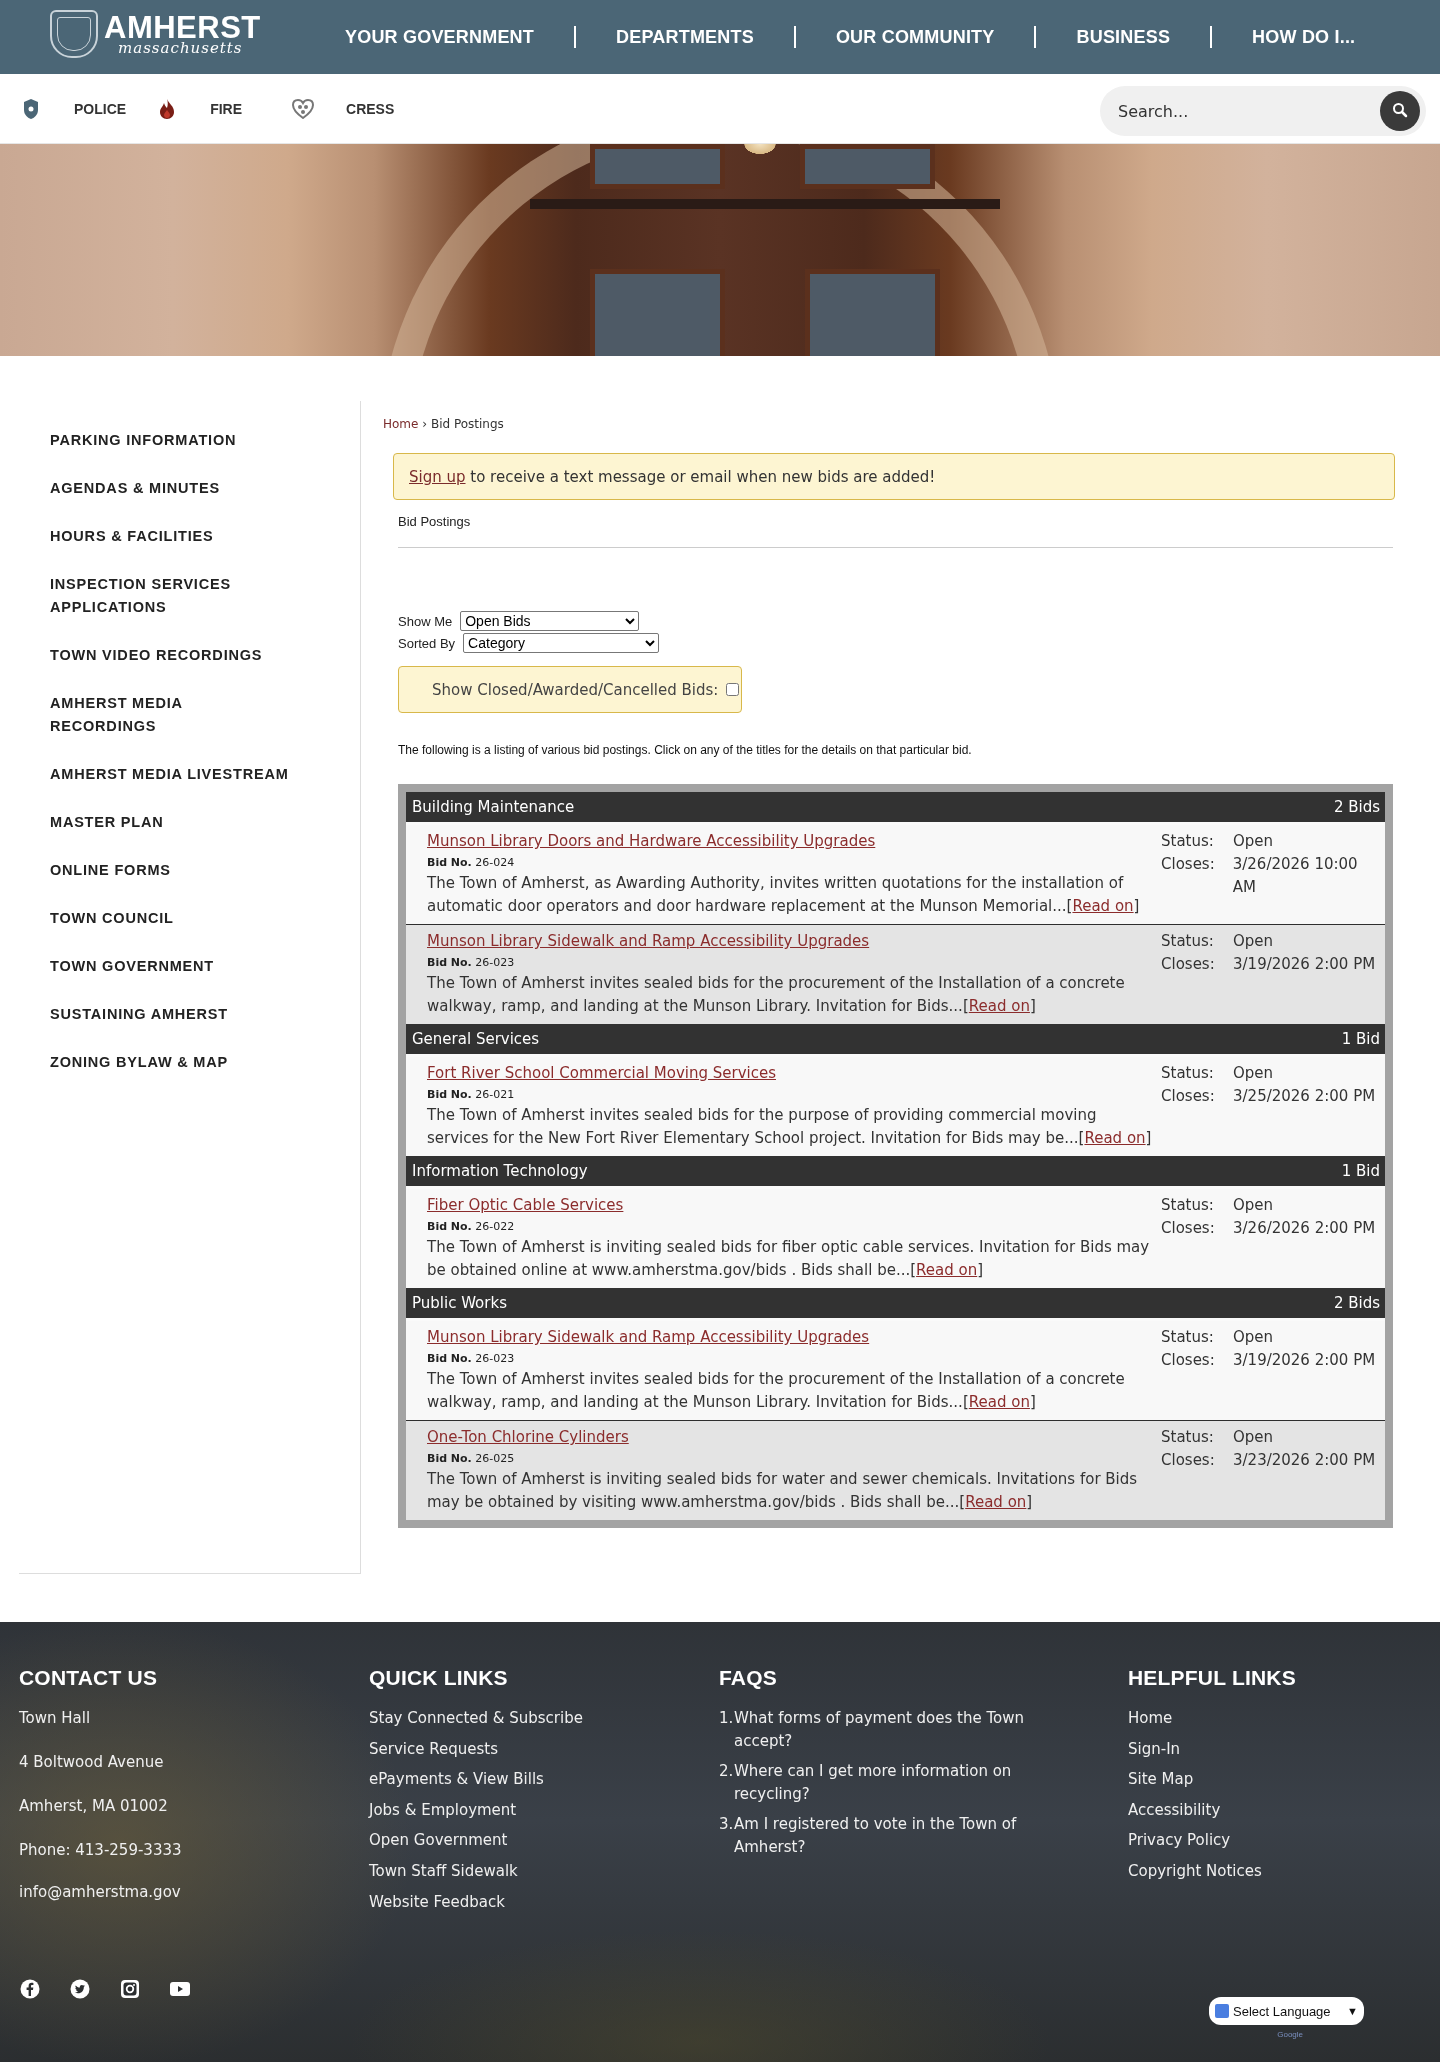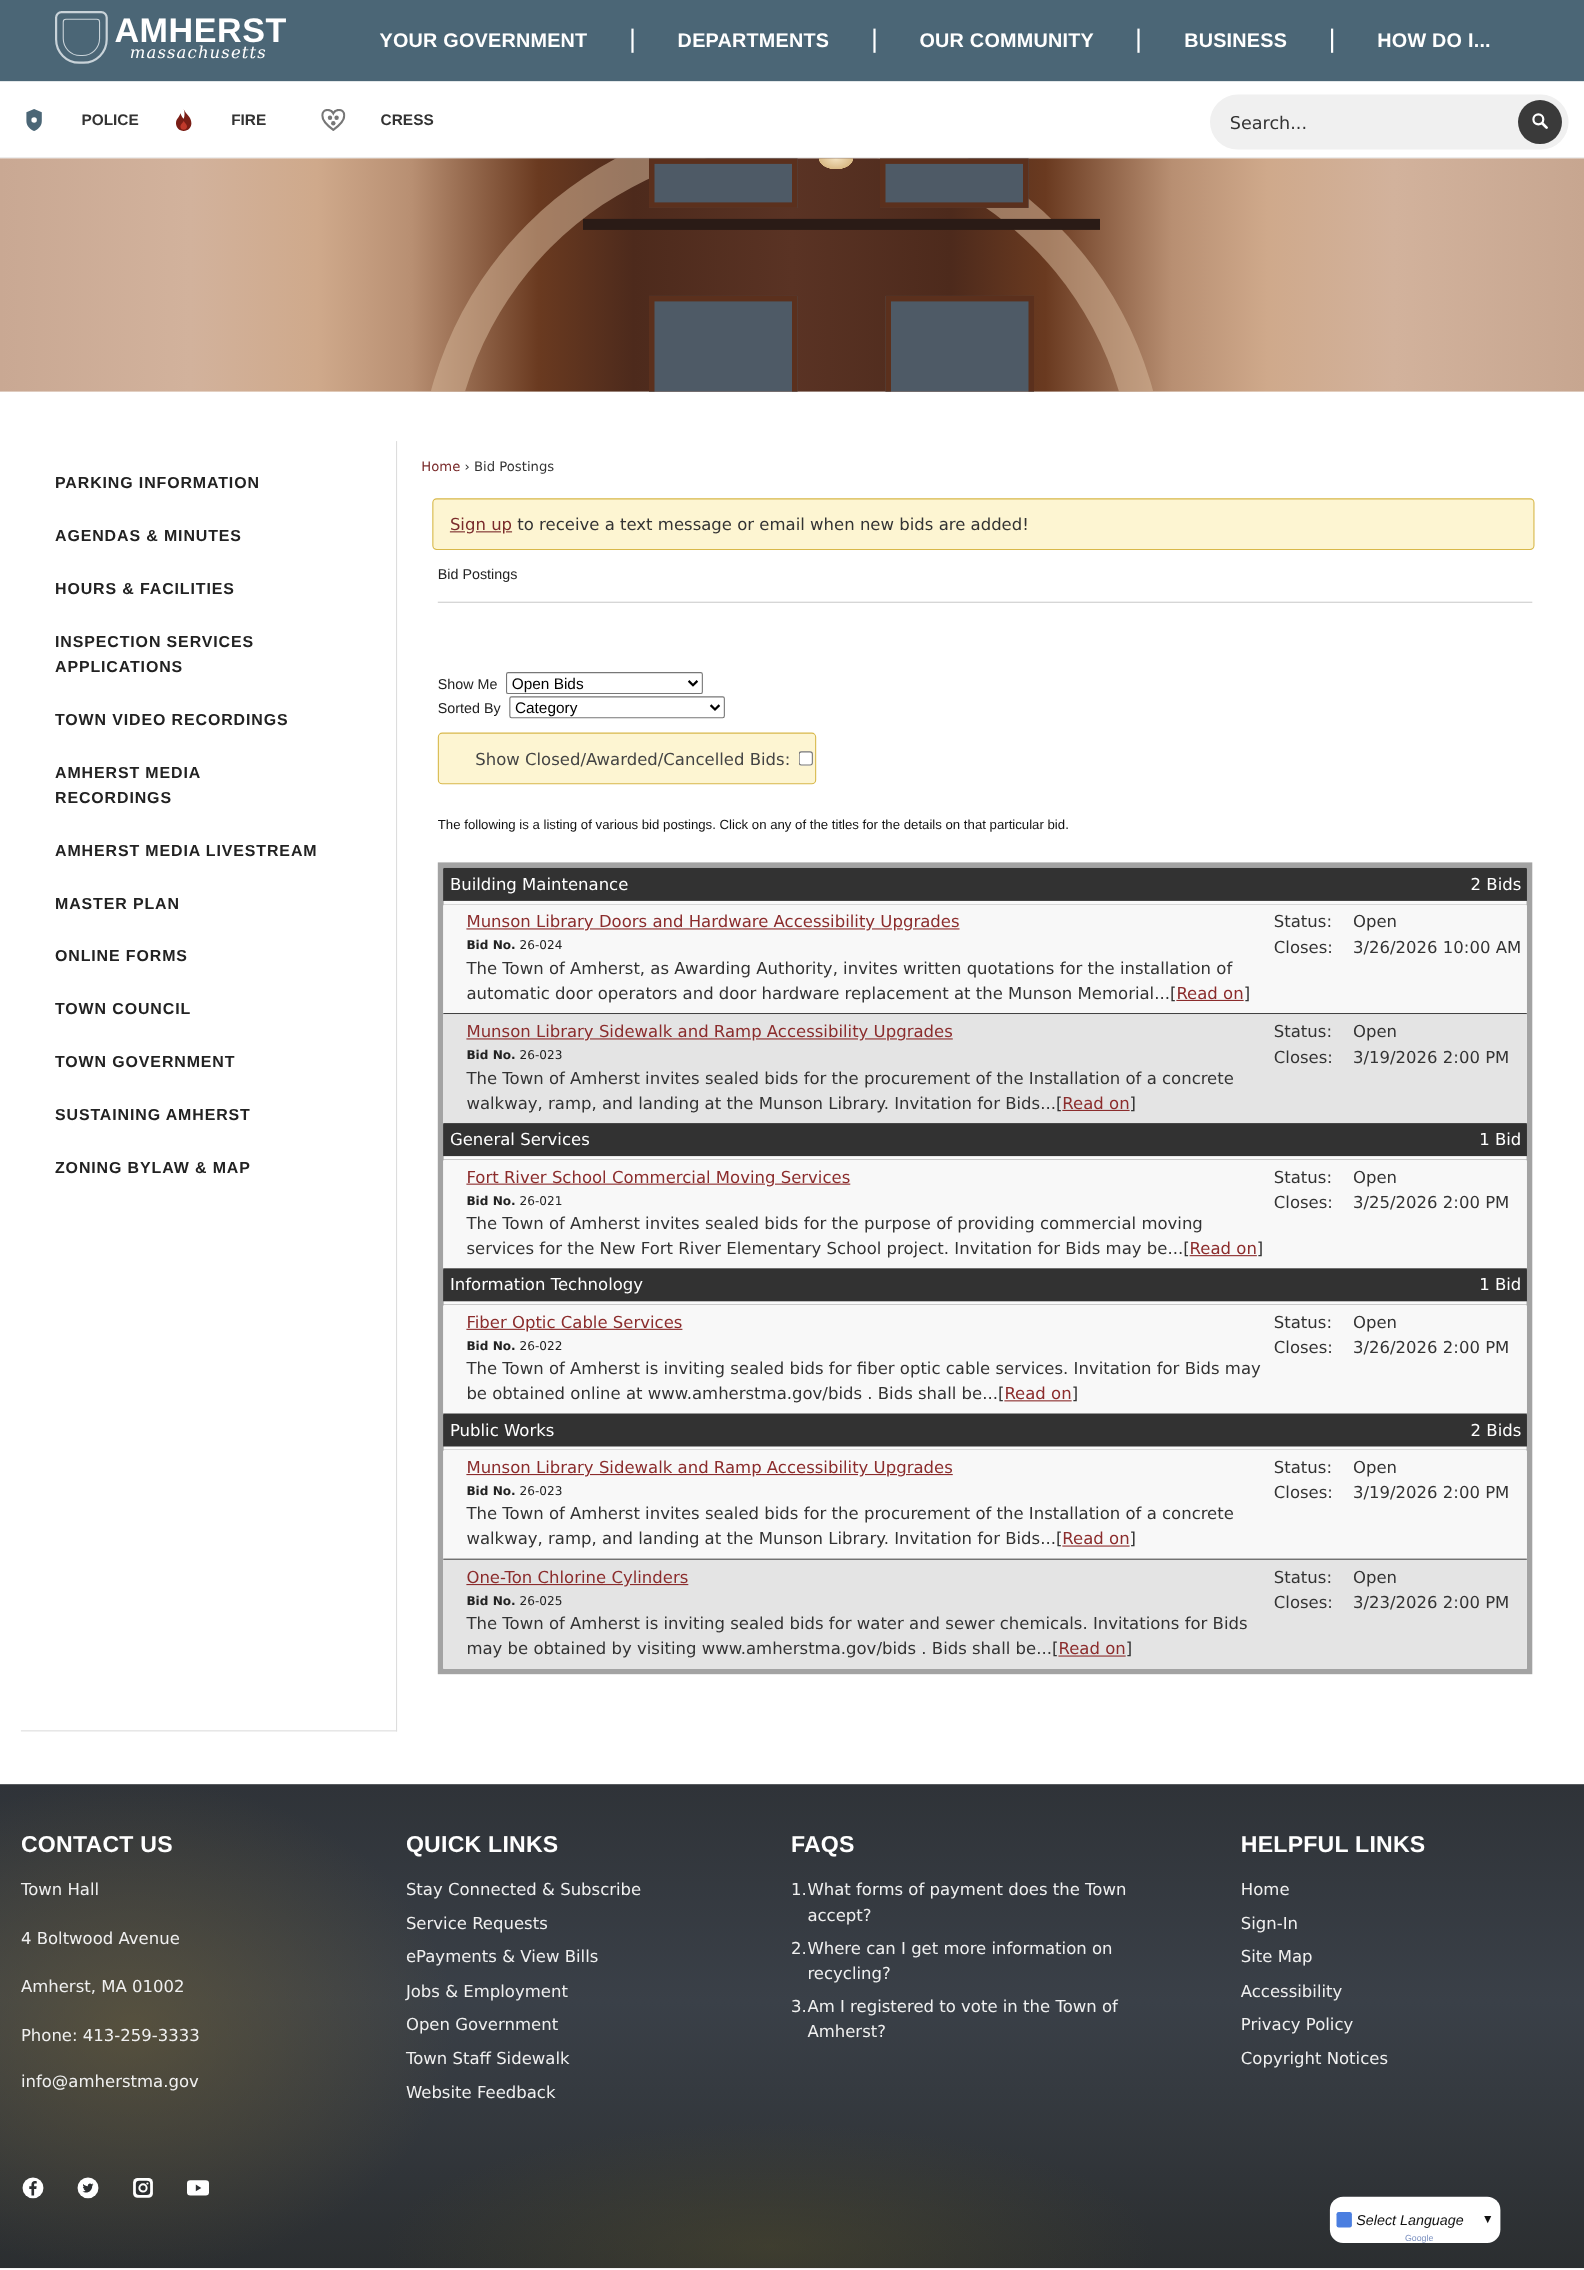--- a/index.html
+++ b/index.html
@@ -51,21 +51,21 @@
   .rule { margin: 18px 2px 0 15px; border-top: 1px solid #ccc; }
 
   .filters { margin: 62px 0 0 15px; font-family: "Liberation Sans", sans-serif; font-size: 13px; }
   .filters .row { display: flex; align-items: center; height: 22px; }
   .filters label { margin-right: 8px; }
   .filters select { font-family: "Liberation Sans", sans-serif; font-size: 14px; height: 20px; border: 1px solid #777; border-radius: 2px; background: #fff; }
   .closed-box { margin: 12px 0 0 15px; width: 344px; height: 47px; background: #fdf5d2; border: 1px solid #d8b84a; border-radius: 4px; display: flex; align-items: center; padding-left: 33px; font-size: 15px; color: #444; }
   .closed-box input { margin-left: 8px; width: 13px; height: 13px; }
   .intro { margin: 30px 0 0 15px; font-family: "Liberation Sans", sans-serif; font-size: 12px; color: #111; }
 
-  .bids { margin: 27px 2px 0 15px; border: 5px solid #a3a3a3; }
+  .bids { margin: 27px 2px 0 15px; border: 8px solid #a3a3a3; }
   .cat-header { background: #323232; color: #fff; display: flex; justify-content: space-between; align-items: center; height: 33px; padding: 0 5px 0 6px; font-size: 15px; border-bottom: 3px solid #fafafa; box-shadow: 0 1px 0 #2e2e2e; }
   .bid { display: flex; padding: 5px 0 6px 21px; font-size: 15px; border-bottom: 1px solid #2e2e2e; }
   .bid.odd { background: #f8f8f8; }
   .bid.even { background: #e4e4e4; }
   .bid:last-child { border-bottom: none; }
   .bid-left { width: 728px; }
   .bid-title { color: #8b2c2c; text-decoration: underline; line-height: 22px; }
   .bid-no { font-size: 11px; margin-top: 2px; line-height: 18px; color: #222; }
   .bid-no b { font-weight: 700; }
   .bid-desc { line-height: 23px; color: #333; }
@@ -83,21 +83,21 @@
   .fcol { position: absolute; top: 44px; }
   .fcol h3 { font-family: "Liberation Sans", sans-serif; font-weight: 700; font-size: 21px; margin-bottom: 17px; letter-spacing: 0.2px; }
   .fcol a, .fcol p { display: block; font-size: 15px; color: #f0f0f0; text-decoration: none; }
   .contact p { margin-bottom: 22px; line-height: 22px; }
   .links a { line-height: 22px; margin-bottom: 8.6px; }
   .faqs ol { list-style: none; width: 320px; }
   .faqs li { display: flex; font-size: 15px; line-height: 23px; margin-bottom: 7px; color: #f0f0f0; }
   .faqs li .n { width: 15px; flex-shrink: 0; }
   .social { position: absolute; left: 19px; top: 356px; display: flex; }
   .social span { width: 22px; height: 22px; margin-right: 28px; display:flex; align-items:center; justify-content:center; }
-  .lang-select { position: absolute; right: 76px; top: 375px; width: 155px; height: 42px; background: #fff; border-radius: 12px; display: flex; align-items: center; padding: 0 6px; font-family: "Liberation Sans", sans-serif; font-size: 13px; color: #111; font-style: italic; }
+  .lang-select { position: absolute; right: 76px; top: 375px; width: 155px; height: 28px; background: #fff; border-radius: 12px; display: flex; align-items: center; padding: 0 6px; font-family: "Liberation Sans", sans-serif; font-size: 13px; color: #111; }
   .lang-select .g { width: 14px; height: 14px; background: #4a7ee0; border-radius: 2px; margin-right: 4px; }
   .lang-select .chev { margin-left: auto; font-size: 11px; }
   .google-mark { position: absolute; right: 137px; top: 408px; font-family: "Liberation Sans", sans-serif; font-size: 8px; color: #7a8fbf; }
 </style>
 </head>
 <body>
 
 <header>
   <div class="topbar">
     <a class="logo" href="#" style="text-decoration:none">

